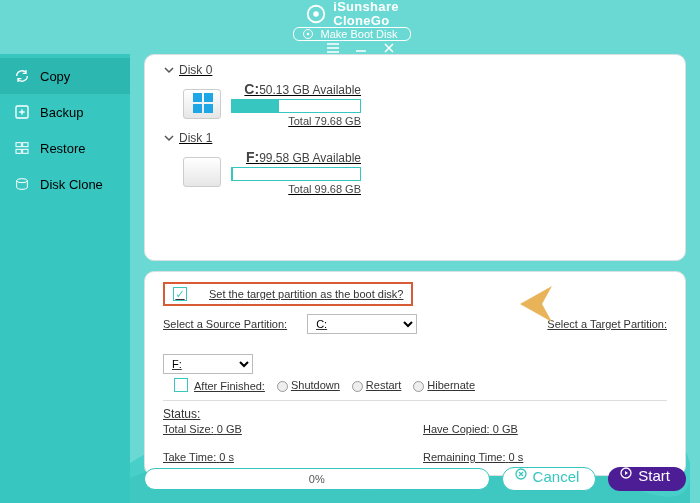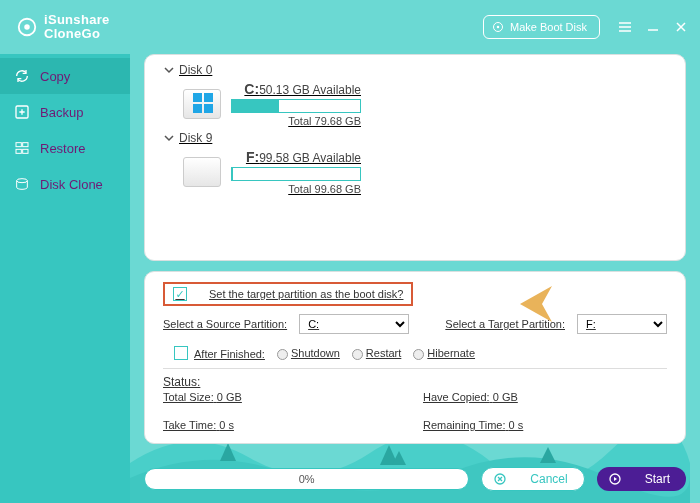--- a/index.html
+++ b/index.html
@@ -1,31 +1,31 @@
 <!DOCTYPE html>
 <html><head>
 <meta charset="utf-8">
 <style>
   * { box-sizing: border-box; margin: 0; padding: 0; font-family: "Segoe UI", Arial, sans-serif; }
   body { width: 700px; height: 503px; overflow: hidden; background: #6bd9d3; position: relative; }
 
   
-  .titlebar { height: 54px; display: flex; align-items: center; padding: 0 12px 0 16px; color: #fff; }
+  .titlebar { height: 54px; display: flex; align-items: center; padding: 0 12px 0 16px; color: #fff; flex-direction: column; }
   .brand { display: flex; align-items: center; gap: 6px; }
   .brand-logo { width: 22px; height: 22px; }
   .brand-text { line-height: 1.05; font-size: 13px; font-weight: 600; letter-spacing: .3px; }
   .titlebar-spacer { flex: 1; }
   .boot-btn { border: 1px solid #fff; color: #fff; background: transparent; border-radius: 6px; height: 24px; padding: 0 12px 0 8px; display: flex; align-items: center; gap: 6px; font-size: 11px; cursor: pointer; }
   .wnd-btns { display: flex; gap: 14px; margin-left: 18px; color: #fff; }
   .wnd-btn { width: 14px; height: 14px; display: flex; align-items: center; justify-content: center; cursor: pointer; font-size: 14px; }
 
   
   .main { display: flex; height: calc(100% - 54px); }
   .sidebar { width: 130px; background: #37c6c0; padding-top: 4px; }
-  .nav-item { display: flex; align-items: center; gap: 10px; color: #701a75; font-size: 13px; padding: 10px 14px; cursor: pointer; }
+  .nav-item { display: flex; align-items: center; gap: 10px; color: #000000; font-size: 13px; padding: 10px 14px; cursor: pointer; }
   .nav-item.active { background: #2cb7b0; }
   .nav-icon { width: 16px; height: 16px; flex: 0 0 16px; }
 
   .content { flex: 1; position: relative; padding: 0 14px 0 14px; }
   .bg-hills { position: absolute; left:0; right:0; bottom:0; height:120px; }
 
   .panel { background: #fff; border-radius: 10px; border: 1px solid #d9e0e0; padding: 6px 18px 6px 18px; position: relative; z-index: 2; text-decoration: underline; }
   .panel.disks { height: 207px; overflow: hidden; margin-bottom: 10px; }
 
   .disk-head { font-size: 12px; color: #444; display:flex; align-items:center; gap:4px; margin-top:2px; cursor:pointer; }
@@ -36,30 +36,30 @@
   .part-meta { font-size: 11px; color:#444; }
   .part-meta .line1 { font-size: 12px; }
   .part-meta .line1 b { font-size: 14px; font-weight:700; }
   .bar { width: 130px; height: 14px; border:1px solid #37c6c0; margin:2px 0; position:relative; background:#fff;}
   .bar .fill { position:absolute; left:0; top:0; bottom:0; background:#37c6c0; }
 
   .panel.opts { padding: 10px 18px 12px 18px; font-size: 11px; color:#333; }
   .boot-check-row { display:flex; align-items:center; gap:22px; border:2px solid #d85a36; padding:3px 8px; width:fit-content; margin-bottom:8px;}
   .chk { width:14px; height:14px; border:1px solid #37c6c0; display:inline-flex; align-items:center; justify-content:center; color:#37c6c0; font-size:11px; background:#fff; }
   .chk.on::after{ content:"✓"; }
-  .selrow { display:flex; align-items:center; gap:12px; margin-bottom:12px; flex-wrap:wrap;}
+  .selrow { display:flex; align-items:center; gap:20px; margin-bottom:4px; flex-wrap:wrap;}
   select.combo { height:20px; font-size:11px; border:1px solid #bbb; background:#fff; padding:0 4px;}
   .radio-row { display:flex; align-items:flex-end; gap:12px; margin-bottom:8px;padding-left:11px;}
   .faux-radio { width:11px; height:11px; border-radius:50%; border:1px solid #999; display:inline-block; background:#eee; vertical-align:middle; margin-right:3px;}
   .hr { border:0; border-top:1px solid #ddd; margin:4px 0 6px; }
   .status-grid { display:grid; grid-template-columns: 1fr 1fr; row-gap:2px; font-size:11px;gap:16px; }
 
   .footer { position:absolute; left:14px; right:14px; bottom:12px; display:flex; align-items:center; gap:12px; z-index:3;}
   .progress { flex:1; height:22px; border:1px solid #37c6c0; border-radius:11px; background:#fff; display:flex; align-items:center; justify-content:center; font-size:11px; color:#555;}
-  .pill-btn { height:24px; border-radius:12px; font-size:12px; display:flex; align-items:center; gap:24px; padding:0 16px 0 12px; cursor:pointer; border:none;}
+  .pill-btn { height:24px; border-radius:12px; font-size:15px; display:flex; gap:6px; padding:0 16px 0 12px; cursor:pointer; border:none;}
   .pill-cancel { background:#fff; color:#37c6c0; border:1px solid #37c6c0;}
   .pill-start { background:#4c1d95; color:#fff; }
 
   .arrow-callout { position:absolute; left:382px; top:228px; z-index:5; }
 </style>
 </head>
 <body>
 
 <div class="titlebar">
   <div class="brand">
@@ -170,21 +170,21 @@
               <div class="fill" style="width:37%"></div>
             </div>
           <div>Total 79.68 GB</div>
         </div>
       </div>
 
       <div class="disk-head">
         <svg width="12" height="12" viewBox="0 0 12 12">
             <path d="M2 4l4 4 4-4" fill="none" stroke="#555" stroke-width="1.5"></path>
           </svg>
-        <span>Disk 9</span>
+        <span>Disk 1</span>
       </div>
       <div class="part-row">
         <div class="drive-ic"></div>
         <div class="part-meta">
           <div class="line1"><b>F:</b><span>99.58 GB Available</span></div>
           <div class="bar">
               <div class="fill" style="width:1%"></div>
             </div>
           <div>Total 99.68 GB</div>
         </div>

